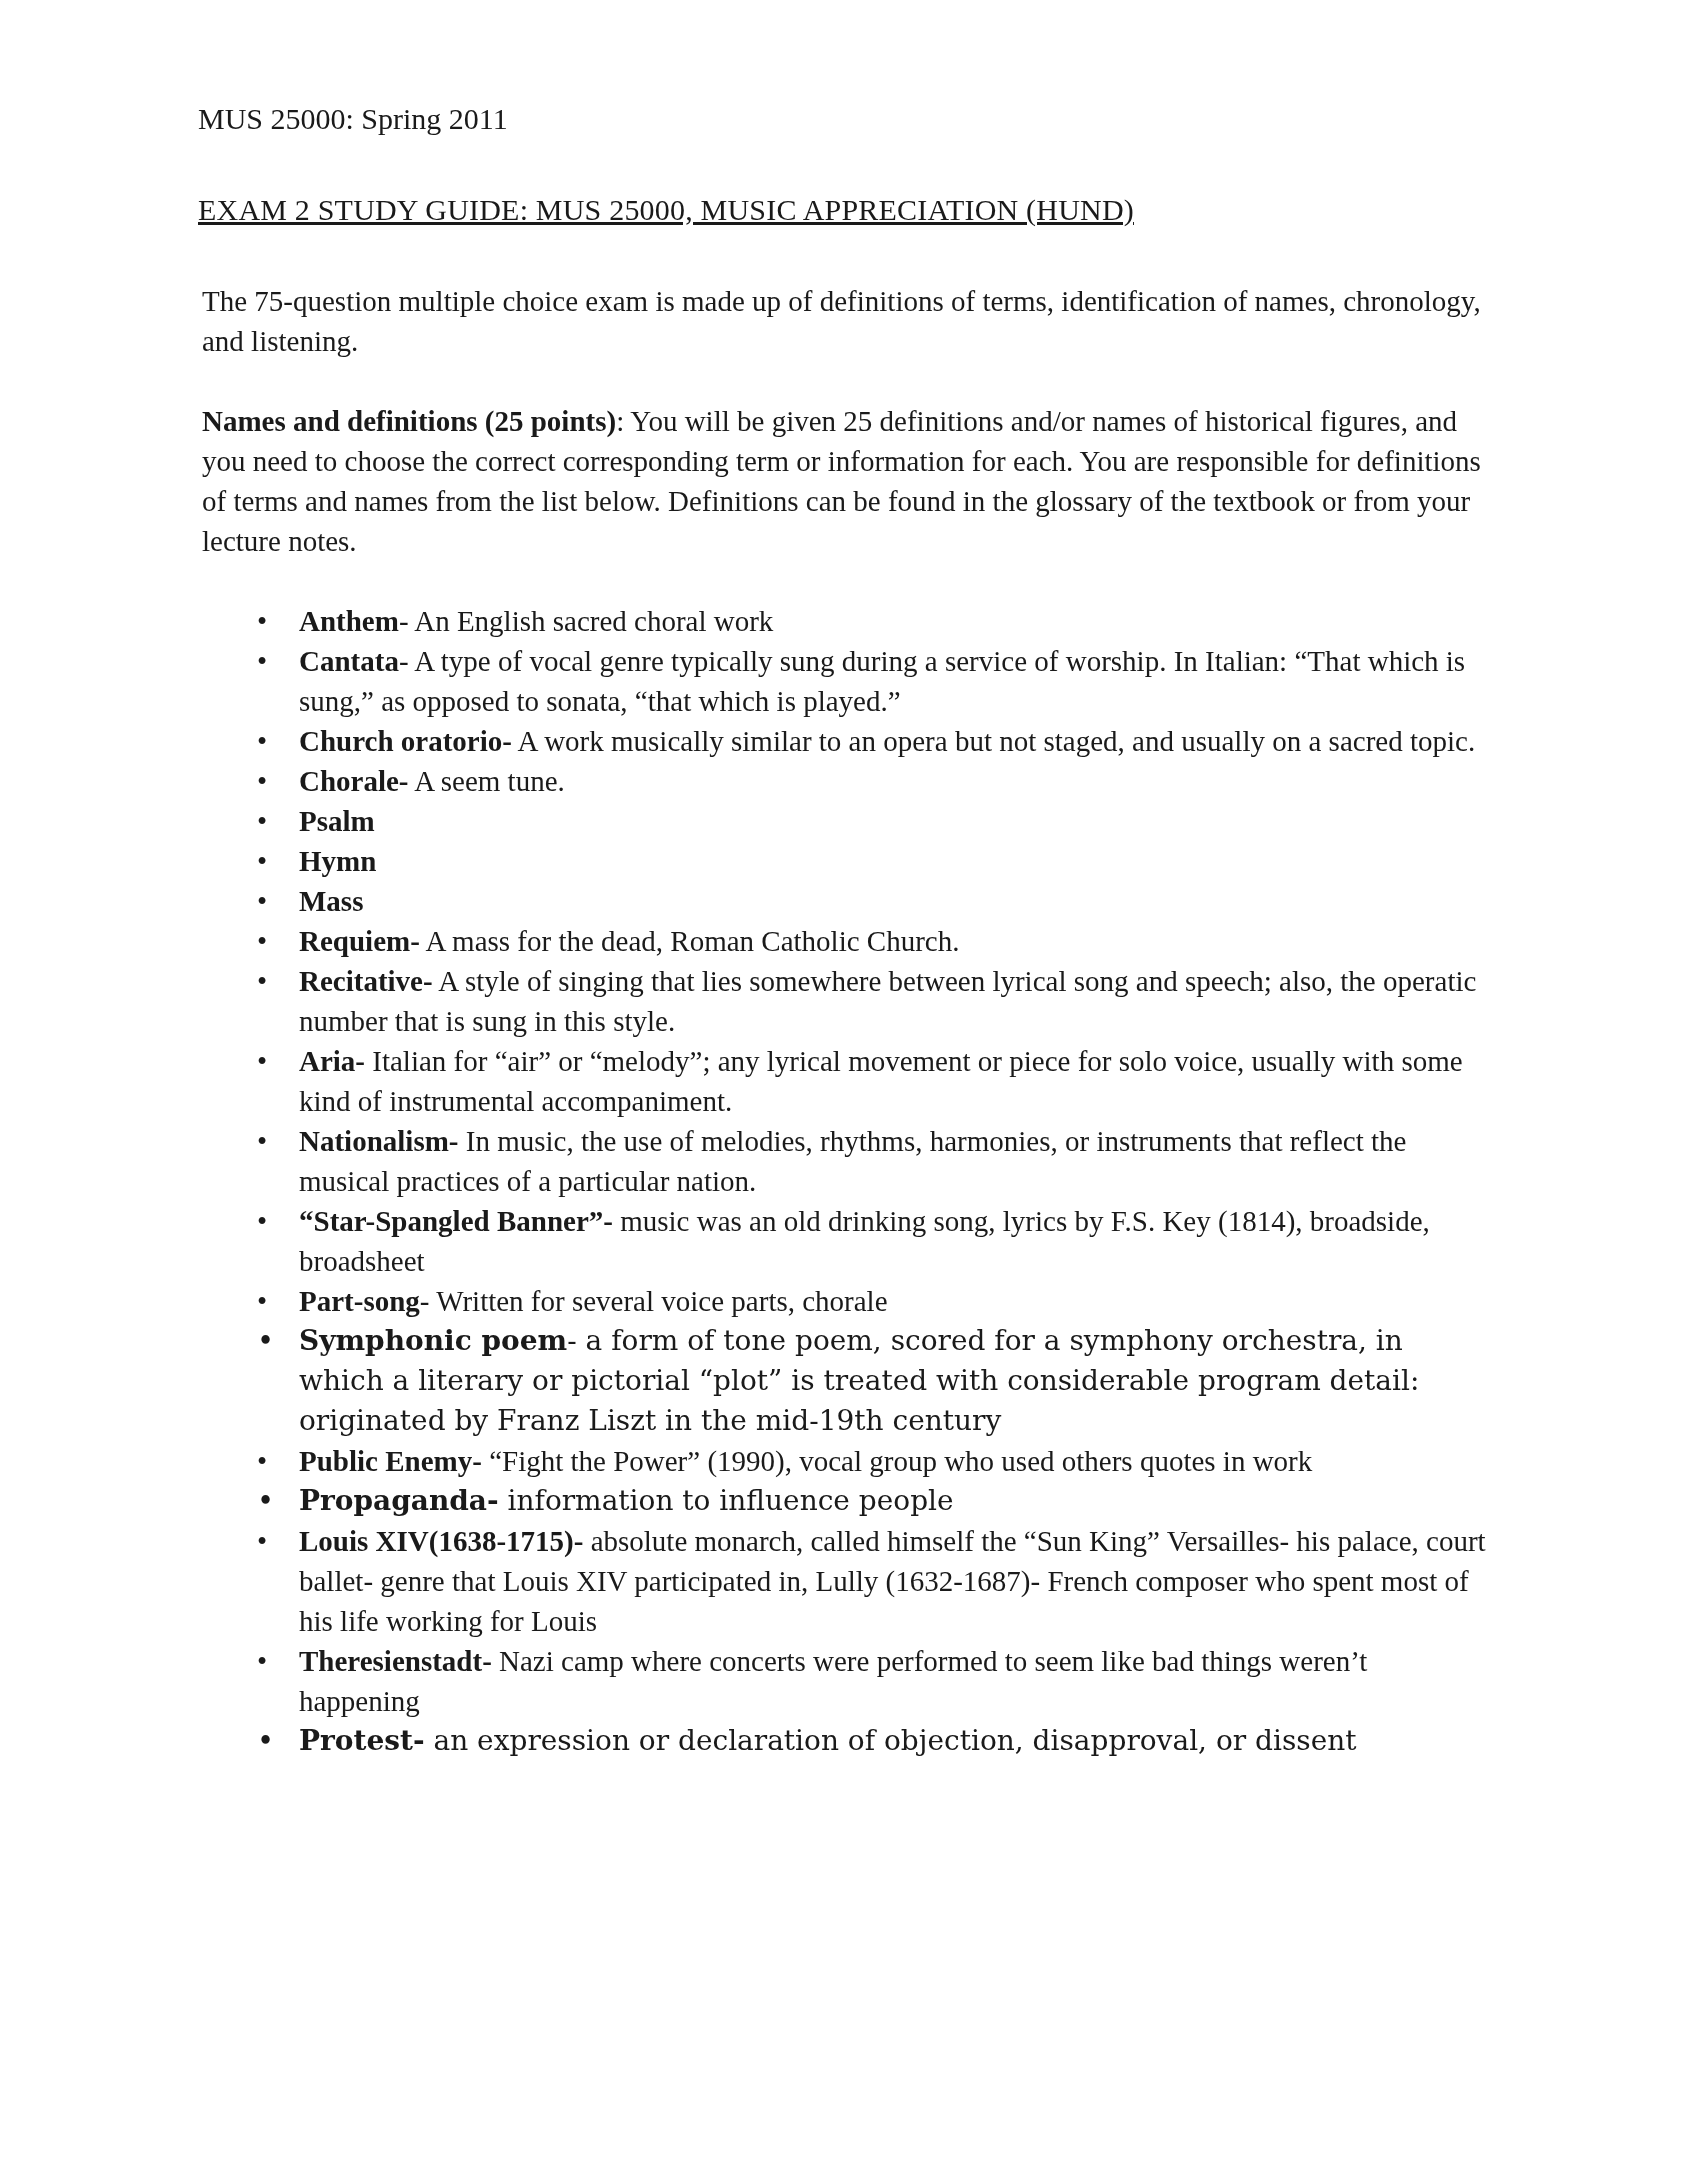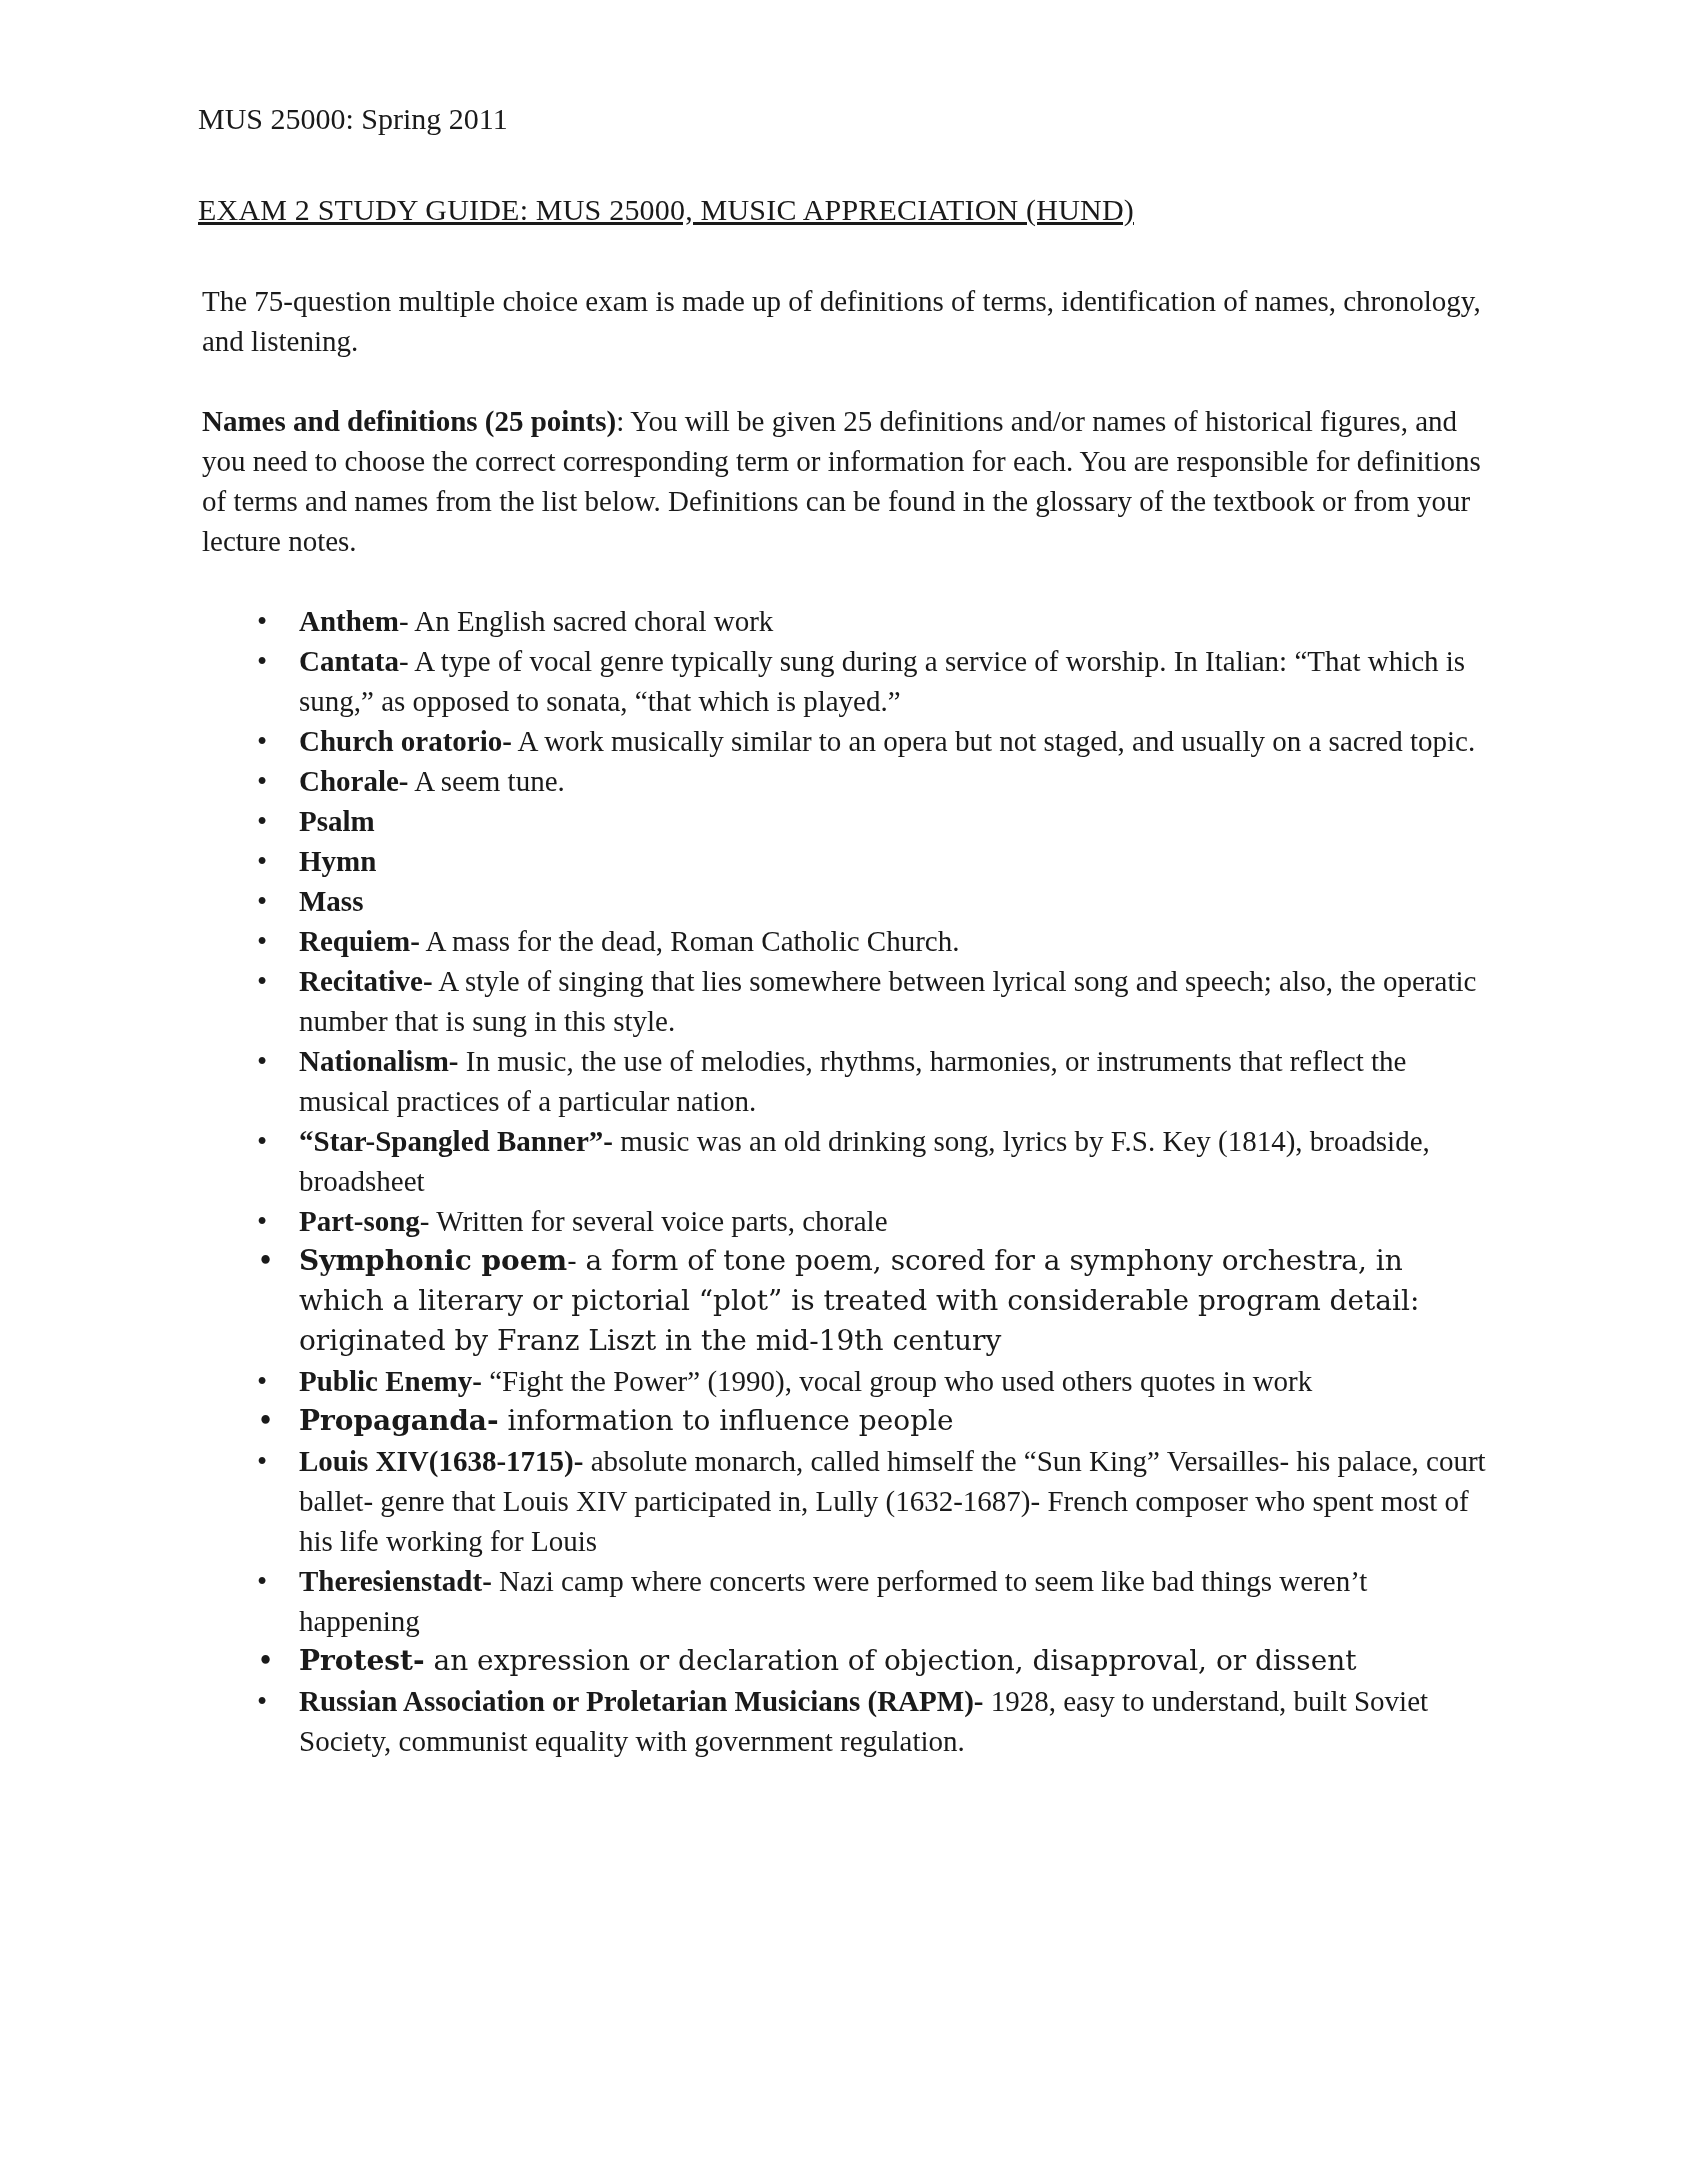--- a/index.html
+++ b/index.html
@@ -86,25 +86,25 @@
   <ul class="bullets" id="bullet-list">
       <li><strong>Anthem</strong><span>- An English sacred choral work</span></li>
       <li><strong>Cantata</strong><span>- A type of vocal genre typically sung during a service of worship. In Italian: “That which is sung,” as opposed to sonata, “that which is played.”</span></li>
       <li><strong>Church oratorio-</strong><span> A work musically similar to an opera but not staged, and usually on a sacred topic.</span></li>
       <li><strong>Chorale-</strong><span> A seem tune.</span></li>
       <li><strong>Psalm</strong></li>
       <li><strong>Hymn</strong></li>
       <li><strong>Mass</strong></li>
       <li><strong>Requiem-</strong><span> A mass for the dead, Roman Catholic Church.</span></li>
       <li><strong>Recitative-</strong><span> A style of singing that lies somewhere between lyrical song and speech; also, the operatic number that is sung in this style.</span></li>
+      <li><strong>Aria-</strong><span> Italian for “air” or “melody”; any lyrical movement or piece for solo voice, usually with some kind of instrumental accompaniment.</span></li>
       <li><strong>Nationalism-</strong><span> In music, the use of melodies, rhythms, harmonies, or instruments that reflect the musical practices of a particular nation.</span></li>
       <li><strong>“Star-Spangled Banner”-</strong><span> music was an old drinking song, lyrics by F.S. Key (1814), broadside, broadsheet</span></li>
       <li><strong>Part-song</strong><span>- Written for several voice parts, chorale</span></li>
       <li class="alt"><strong>Symphonic poem</strong><span>- a form of tone poem, scored for a symphony orchestra, in which a literary or pictorial “plot” is treated with considerable program detail: originated by Franz Liszt in the mid-19th century</span></li>
       <li><strong>Public Enemy-</strong><span> “Fight the Power” (1990), vocal group who used others quotes in work</span></li>
       <li class="alt"><strong>Propaganda-</strong><span> information to influence people</span></li>
       <li><strong>Louis XIV(1638-1715)-</strong><span> absolute monarch, called himself the “Sun King” Versailles- his palace, court ballet- genre that Louis XIV participated in, Lully (1632-1687)- French composer who spent most of his life working for Louis</span></li>
       <li><strong>Theresienstadt-</strong><span> Nazi camp where concerts were performed to seem like bad things weren’t happening</span></li>
       <li class="alt"><strong>Protest-</strong><span> an expression or declaration of objection, disapproval, or dissent</span></li>
-      <li><strong>Russian Association or Proletarian Musicians (RAPM)-</strong><span> 1928, easy to understand, built Soviet Society, communist equality with government regulation.</span></li>
     </ul>
 </div>
 
 
 </body></html>

